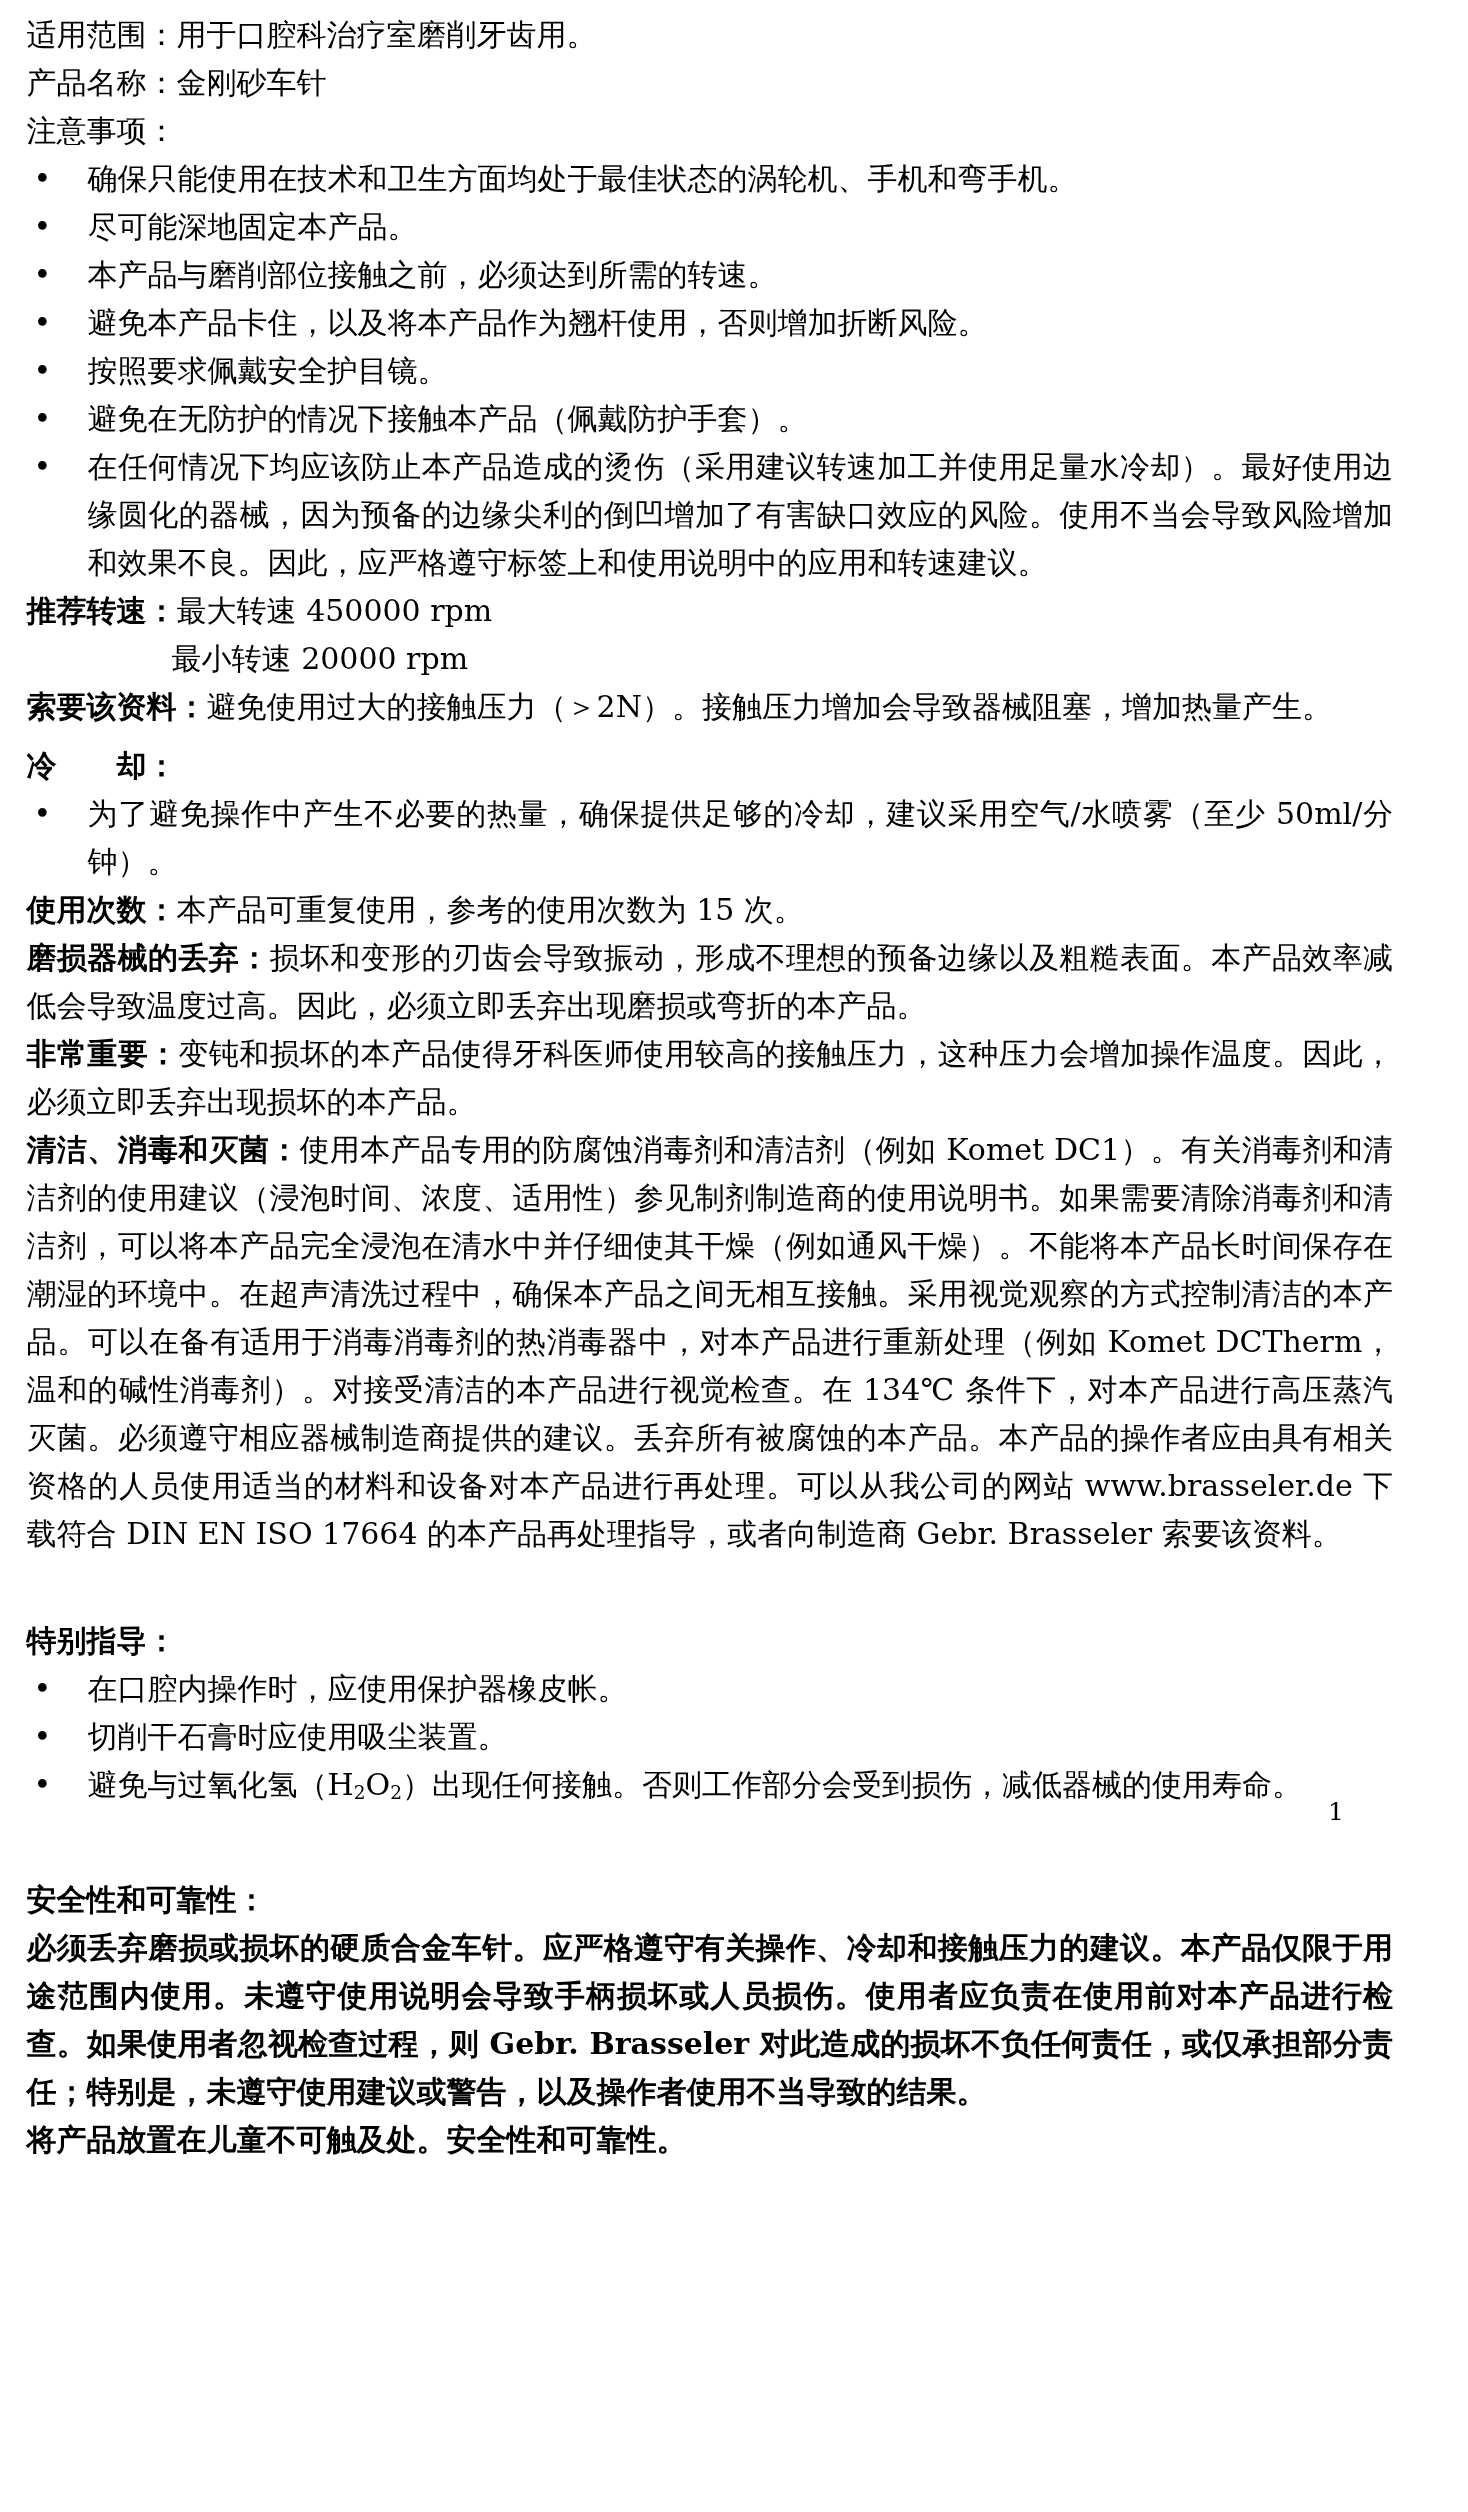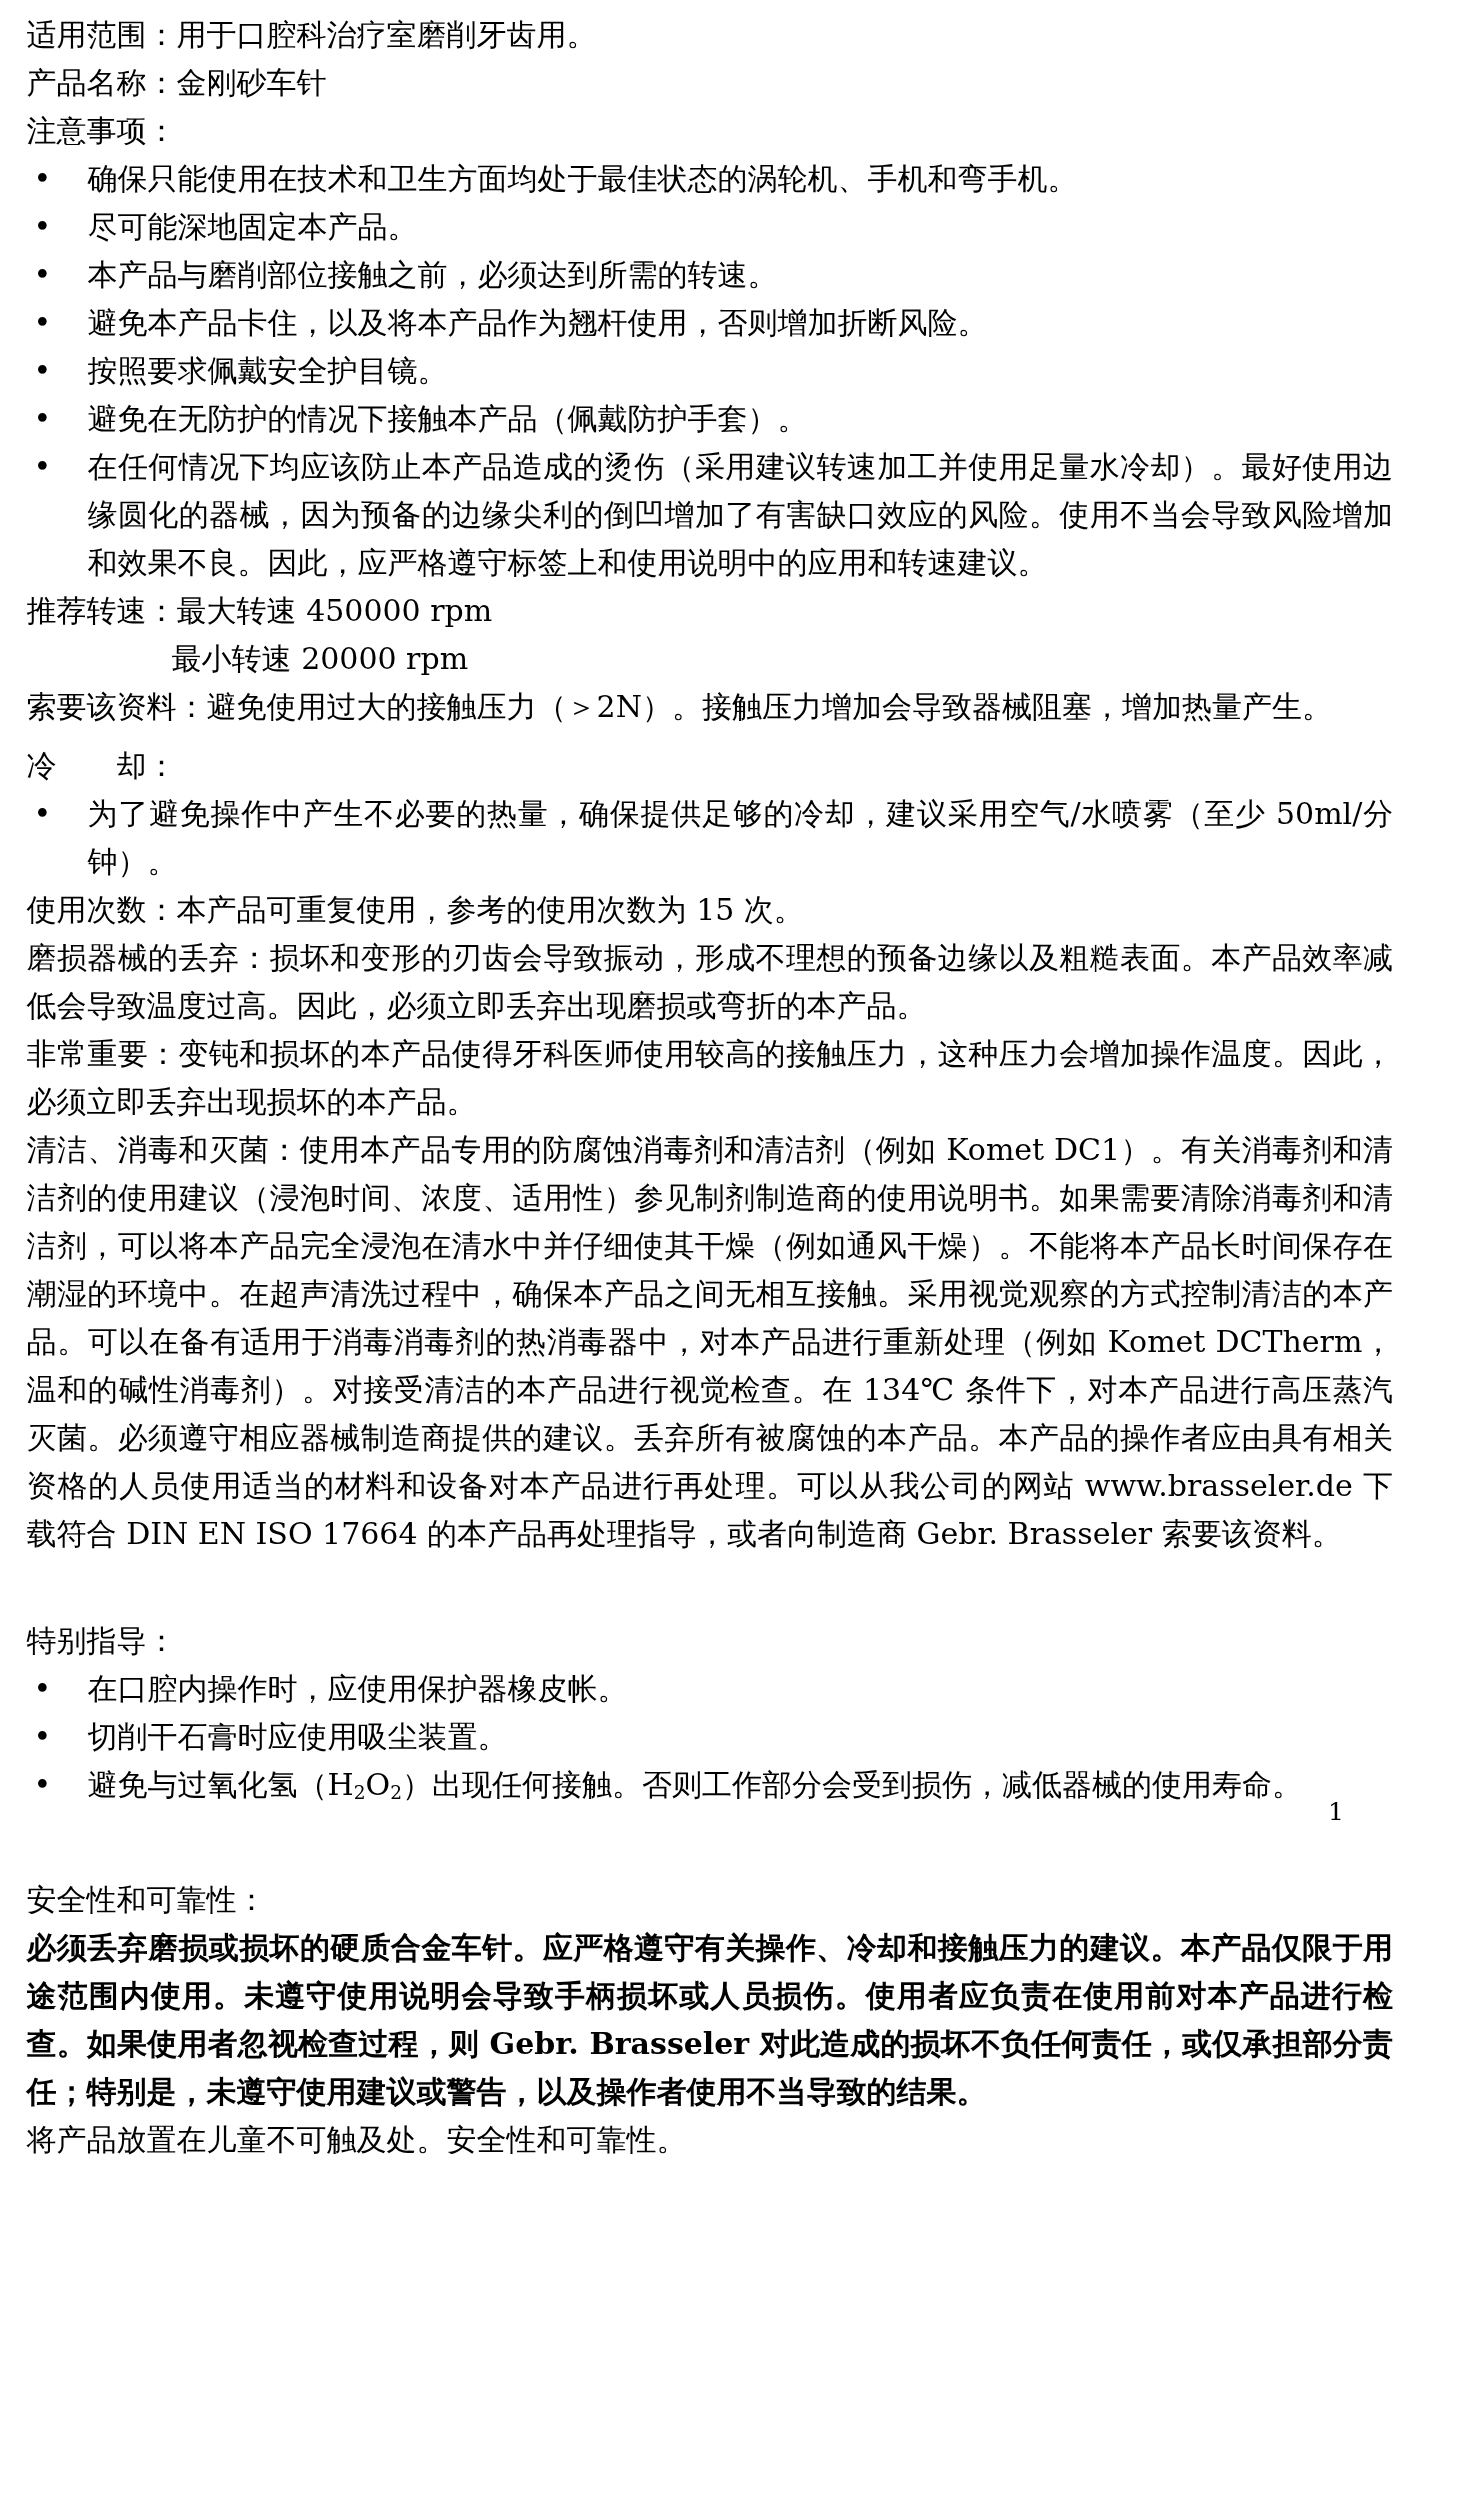--- a/index.html
+++ b/index.html
@@ -28,21 +28,21 @@
     line-height: 48px;
     white-space: pre-wrap;
   }
   .para {
     font-size: 30px;
     line-height: 48px;
     text-align: justify;
     text-justify: inter-character;
     font-weight: bold;
   }
-  .bold { font-weight: normal; }
+  .bold { font-weight: bold; }
 
   
   .bullet-list {
     list-style: none;
     margin: 0;
     padding: 0;
   }
   .bullet-item {
     position: relative;
     padding-left: 61px;
@@ -60,21 +60,21 @@
   }
 
   
   .labelled {
     font-size: 30px;
     line-height: 48px;
     text-align: justify;
     text-justify: inter-character;
   }
   .labelled .lbl {
-    font-weight: normal;
+    font-weight: bold;
   }
   .hang-5 {
     padding-left: 145px;
     text-indent: -145px;
   }
   .hang-speed {
     padding-left: 145px;
   }
   .hang-speed .sline { display: block; }
   .hang-speed .sline.first { text-indent: -145px; }

